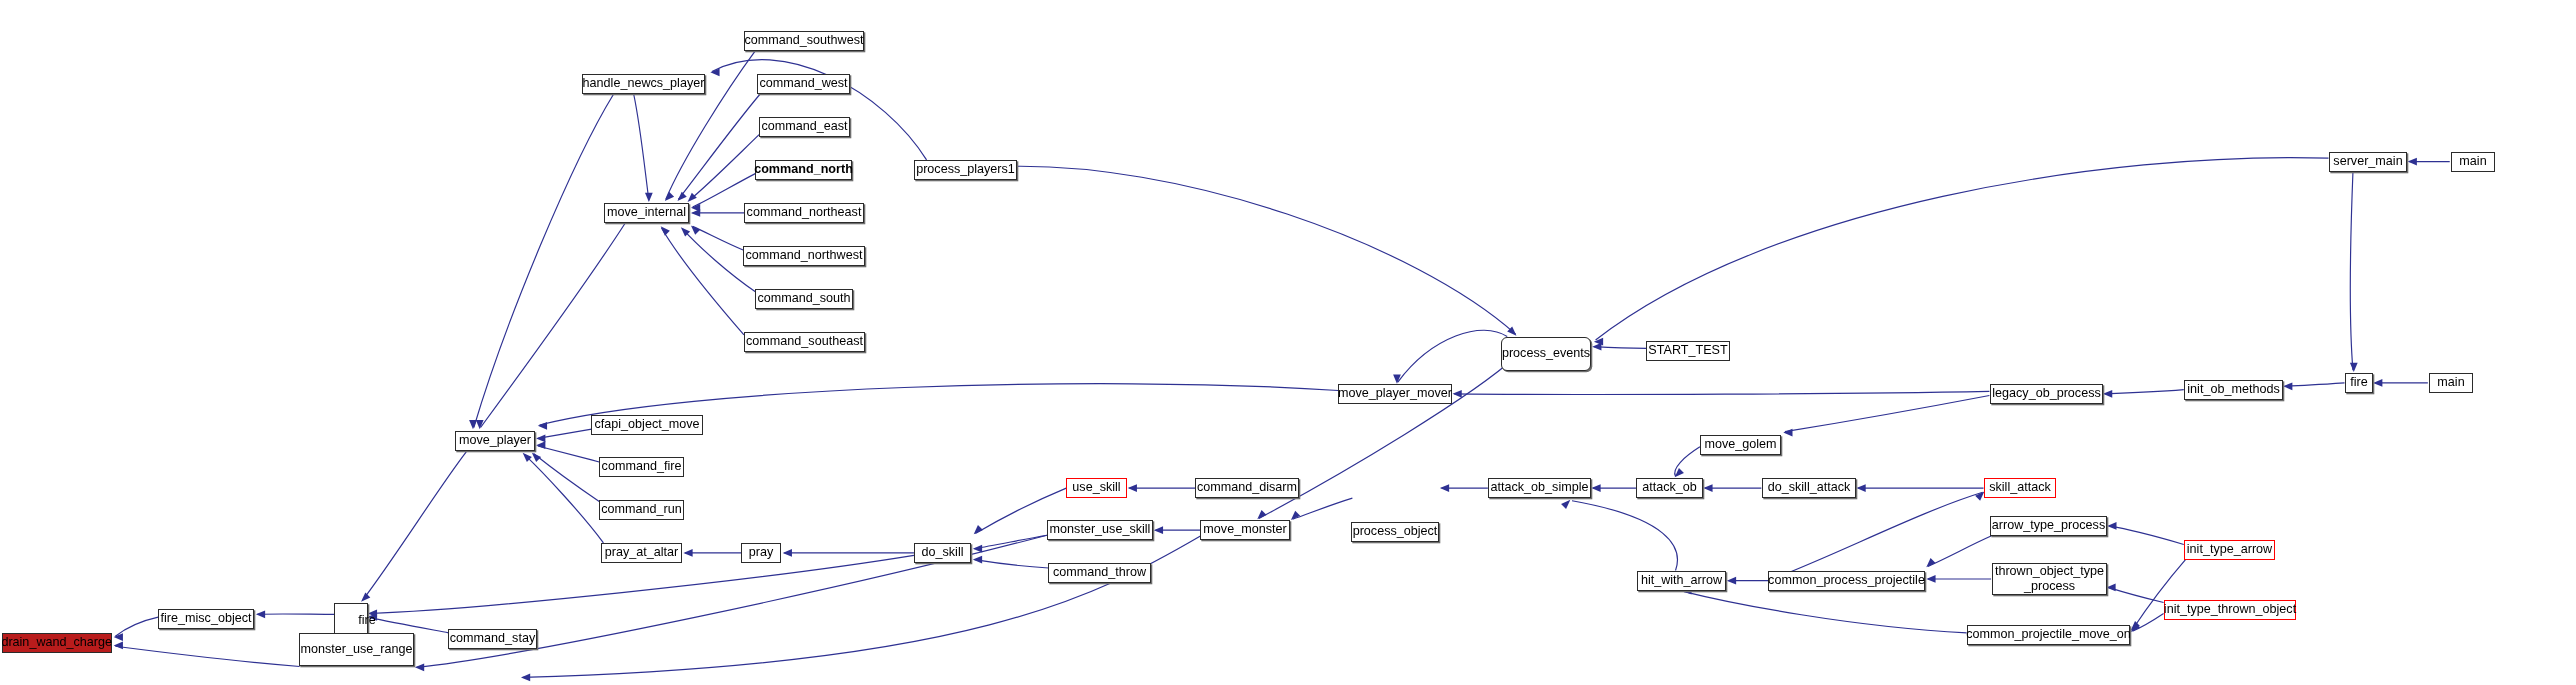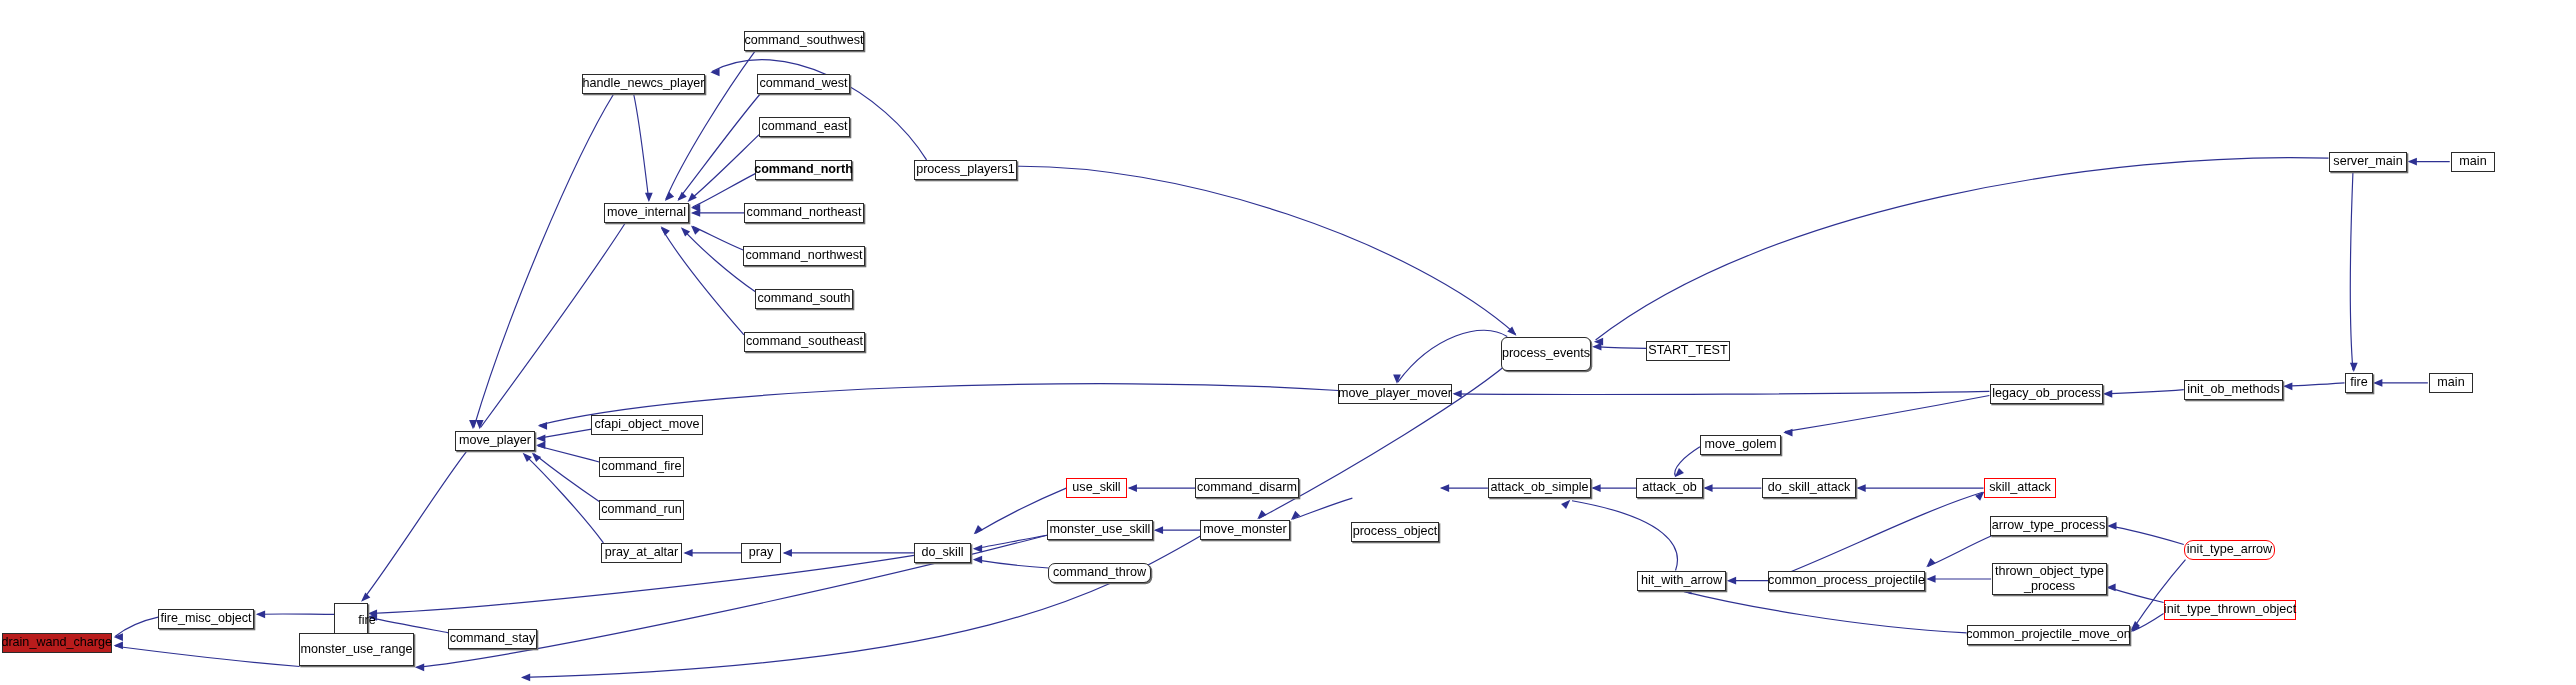--- a/index.html
+++ b/index.html
@@ -268,35 +268,35 @@
     <div class="gnode shadow" style="left: 455px; top: 431px; width: 80px; height: 20px;"><span class="lbl">move_player</span></div>
     <div class="gnode " style="left: 591px; top: 415px; width: 112px; height: 20px;"><span class="lbl">cfapi_object_move</span></div>
     <div class="gnode " style="left: 599px; top: 457px; width: 85px; height: 20px;"><span class="lbl">command_fire</span></div>
     <div class="gnode " style="left: 599px; top: 500px; width: 85px; height: 20px;"><span class="lbl">command_run</span></div>
     <div class="gnode " style="left: 601px; top: 543px; width: 81px; height: 20px;"><span class="lbl">pray_at_altar</span></div>
     <div class="gnode " style="left: 741px; top: 543px; width: 40px; height: 20px;"><span class="lbl">pray</span></div>
     <div class="gnode shadow" style="left: 914px; top: 543px; width: 57px; height: 20px;"><span class="lbl">do_skill</span></div>
     <div class="gnode red" style="left: 1066px; top: 478px; width: 61px; height: 20px;"><span class="lbl">use_skill</span></div>
     <div class="gnode shadow" style="left: 1195px; top: 478px; width: 104px; height: 20px;"><span class="lbl">command_disarm</span></div>
     <div class="gnode shadow" style="left: 1047px; top: 520px; width: 106px; height: 20px;"><span class="lbl">monster_use_skill</span></div>
-    <div class="gnode shadow" style="left: 1048px; top: 563px; width: 103px; height: 20px; border-radius: 7px;"><span class="lbl">command_throw</span></div>
+    <div class="gnode shadow" style="left: 1048px; top: 563px; width: 103px; height: 20px;"><span class="lbl">command_throw</span></div>
     <div class="gnode shadow" style="left: 1200px; top: 520px; width: 90px; height: 20px;"><span class="lbl">move_monster</span></div>
     <div class="gnode shadow" style="left: 1351px; top: 478px; width: 88px; height: 20px; margin-top: 44px;"><span class="lbl">process_object</span></div>
     <div class="gnode shadow" style="left: 1488px; top: 478px; width: 103px; height: 20px;"><span class="lbl">attack_ob_simple</span></div>
     <div class="gnode shadow" style="left: 1636px; top: 478px; width: 67px; height: 20px;"><span class="lbl">attack_ob</span></div>
     <div class="gnode shadow" style="left: 1762px; top: 478px; width: 94px; height: 20px;"><span class="lbl">do_skill_attack</span></div>
     <div class="gnode red" style="left: 1984px; top: 478px; width: 72px; height: 20px;"><span class="lbl">skill_attack</span></div>
     <div class="gnode shadow" style="left: 1700px; top: 435px; width: 81px; height: 20px;"><span class="lbl">move_golem</span></div>
     <div class="gnode shadow" style="left: 1637px; top: 571px; width: 89px; height: 20px;"><span class="lbl">hit_with_arrow</span></div>
     <div class="gnode shadow" style="left: 1768px; top: 571px; width: 157px; height: 20px;"><span class="lbl">common_process_projectile</span></div>
     <div class="gnode shadow" style="left: 1990px; top: 516px; width: 117px; height: 20px;"><span class="lbl">arrow_type_process</span></div>
     <div class="gnode shadow" style="left: 1992px; top: 563px; width: 115px; height: 32px; line-height: 1.18;"><span class="lbl">thrown_object_type
 _process</span></div>
     <div class="gnode shadow" style="left: 1967px; top: 625px; width: 163px; height: 20px;"><span class="lbl">common_projectile_move_on</span></div>
-    <div class="gnode red" style="left: 2184px; top: 540px; width: 91px; height: 20px; border-radius: 9px;"><span class="lbl">init_type_arrow</span></div>
+    <div class="gnode red" style="left: 2184px; top: 540px; width: 91px; height: 20px;"><span class="lbl">init_type_arrow</span></div>
     <div class="gnode red" style="left: 2164px; top: 600px; width: 132px; height: 20px;"><span class="lbl">init_type_thrown_object</span></div>
     <div class="gnode " style="left: 1338px; top: 384px; width: 114px; height: 20px;"><span class="lbl">move_player_mover</span></div>
     <div class="gnode shadow" style="left: 1501px; top: 337px; width: 90px; height: 34px; border-radius: 6px;"><span class="lbl">process_events</span></div>
     <div class="gnode " style="left: 1646px; top: 341px; width: 84px; height: 20px;"><span class="lbl">START_TEST</span></div>
     <div class="gnode shadow" style="left: 1990px; top: 384px; width: 113px; height: 20px;"><span class="lbl">legacy_ob_process</span></div>
     <div class="gnode shadow" style="left: 2184px; top: 380px; width: 99px; height: 20px;"><span class="lbl">init_ob_methods</span></div>
     <div class="gnode shadow" style="left: 2345px; top: 373px; width: 28px; height: 20px;"><span class="lbl">fire</span></div>
     <div class="gnode " style="left: 2429px; top: 373px; width: 44px; height: 20px;"><span class="lbl">main</span></div>
     <div class="gnode shadow" style="left: 2329px; top: 152px; width: 78px; height: 20px;"><span class="lbl">server_main</span></div>
     <div class="gnode " style="left: 2451px; top: 152px; width: 44px; height: 20px;"><span class="lbl">main</span></div>

